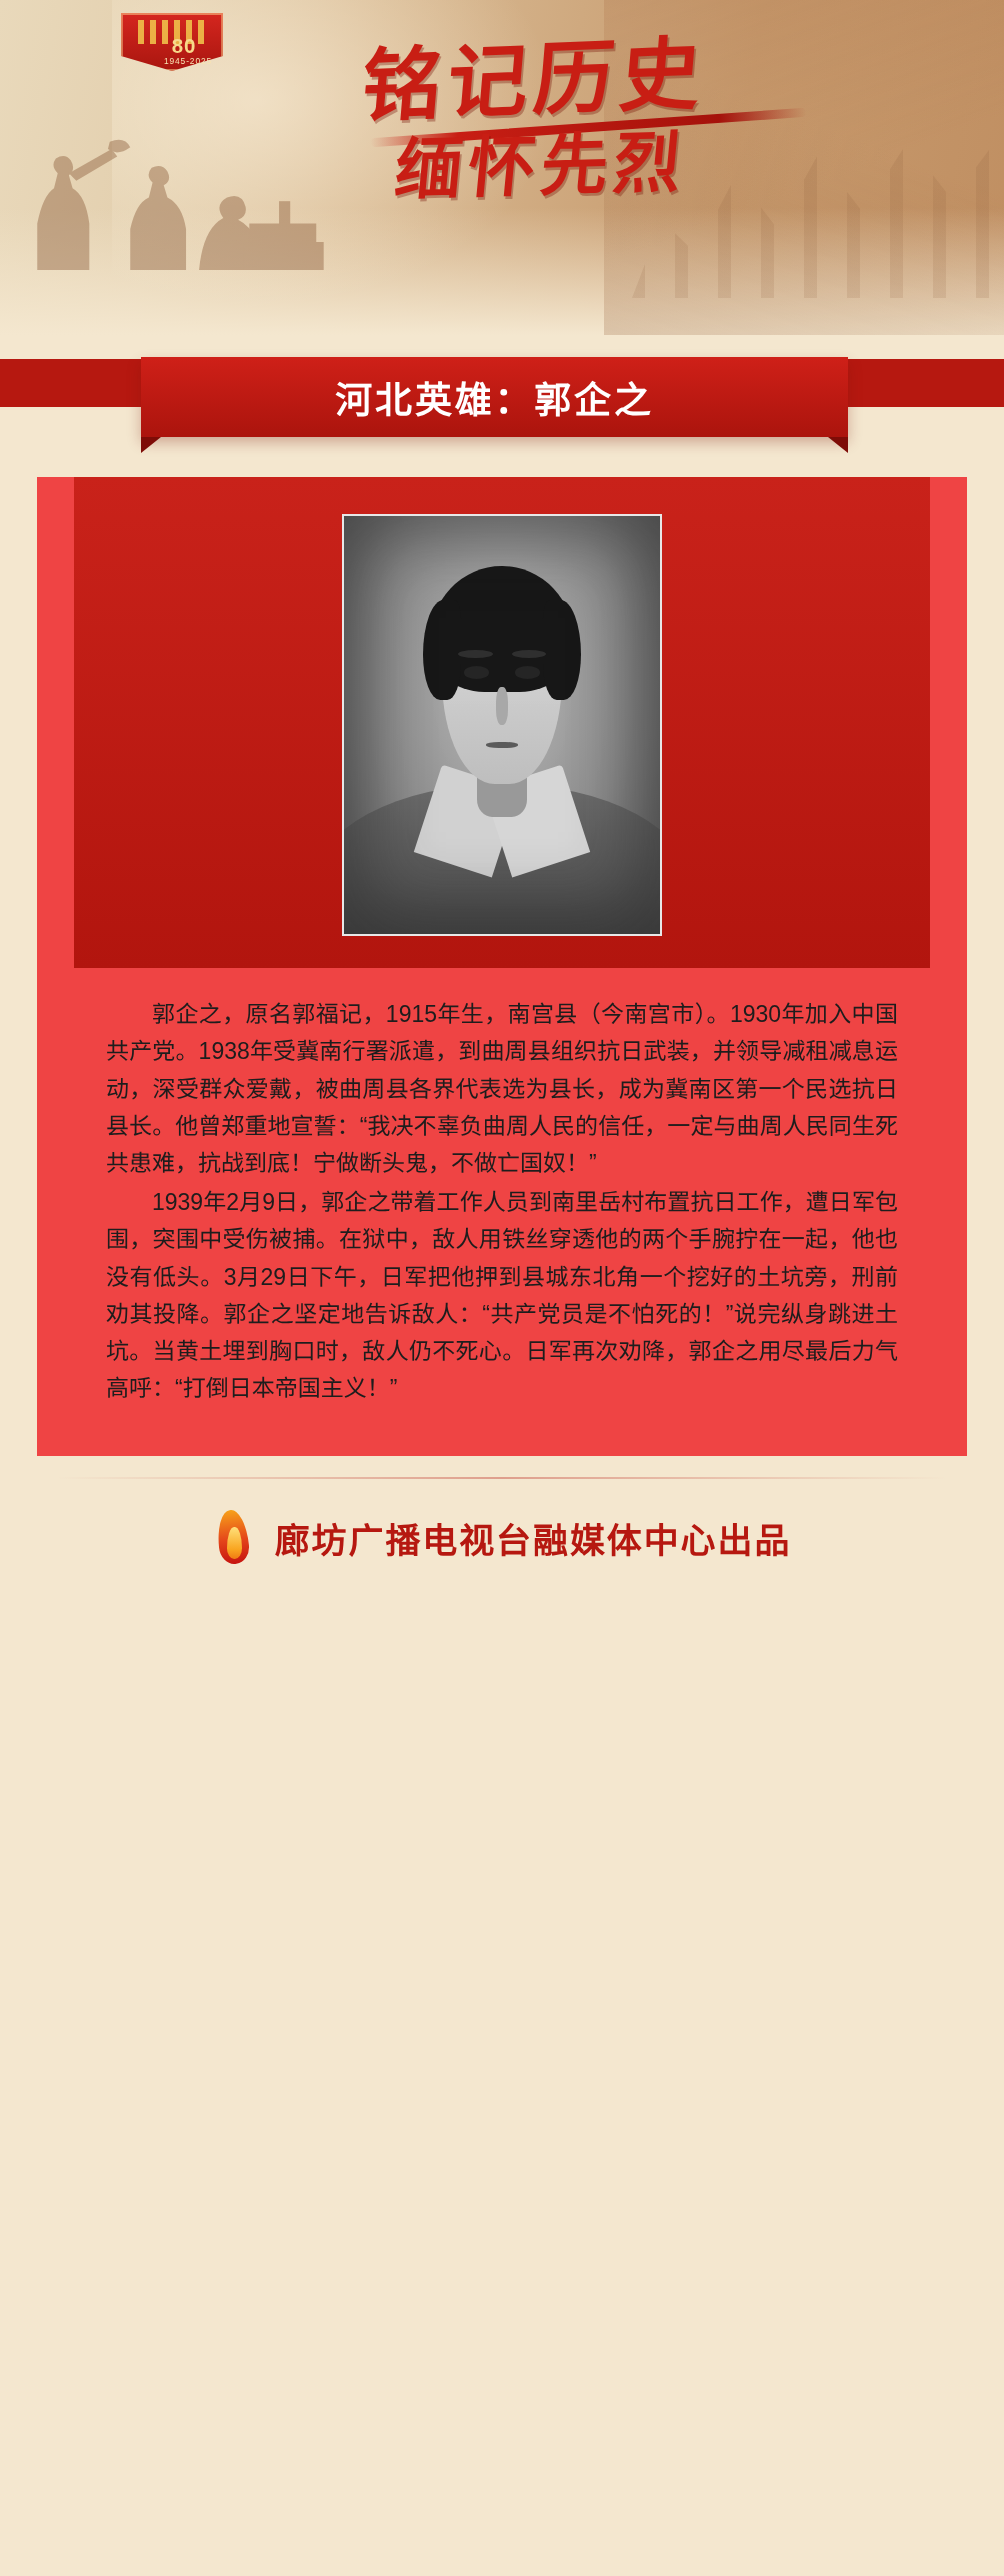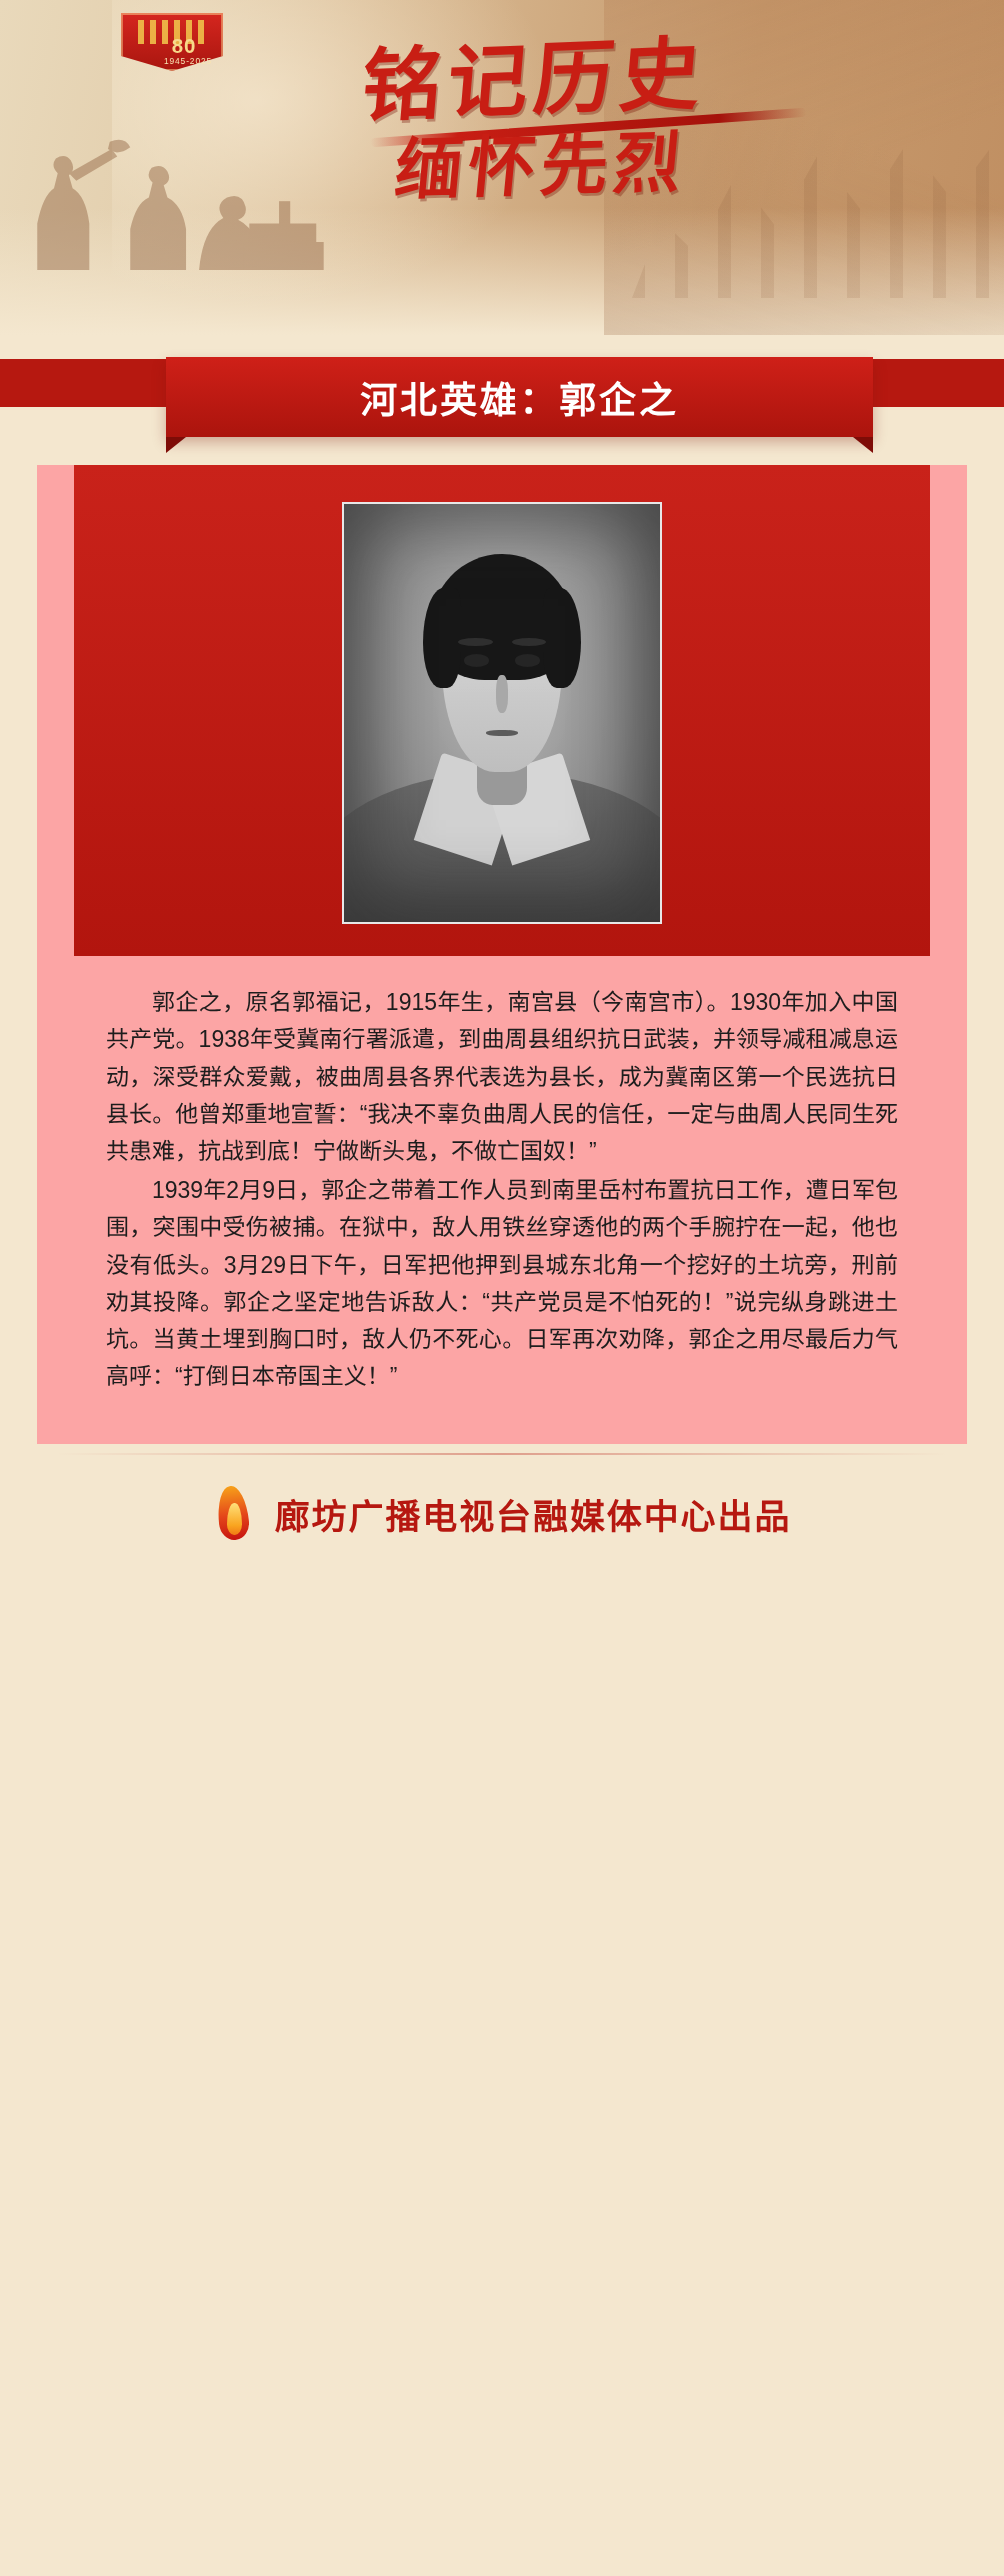--- a/index.html
+++ b/index.html
@@ -119,21 +119,21 @@
     width: 1004px;
     height: 130px;
     background: #f4e7cf;
   }
   .redbar-strip {
     position:absolute; left:0; top: 24px;
     width: 1004px; height: 48px;
     background: #b61810;
   }
   .redbar-main {
-    position:absolute; left: 166px; top: 22px;
+    position:absolute; left: 141px; top: 22px;
     width: 707px; height: 80px;
     background: linear-gradient(180deg,#cf2018 0%, #ab140d 100%);
     box-shadow: 0 5.6px 13px rgba(120,20,10,.30);
     display:flex; align-items:center; justify-content:center;
   }
   .redbar-main:before,
   .redbar-main:after{
     content:"";
     position:absolute; top: 80px;
     border-style: solid;
@@ -145,22 +145,22 @@
     font-size: 37px;
     font-weight: bold;
     letter-spacing: 2.8px;
     font-family: "Liberation Sans", sans-serif;
   }
 
   
   .card {
     position: relative;
     width: 930px;
-    margin: 0 auto;
-    background: #fca5a5;
+    margin: 12px auto;
+    background: #ef4444;
     padding: 0 0 37px 0;
     box-sizing: border-box;
   }
 
   .photo-panel {
     margin: 0 auto;
     width: 856px;
     background: linear-gradient(180deg,#c9221a 0%, #b2150e 100%);
     padding: 37px 0 32px 0;
     box-sizing: border-box;

